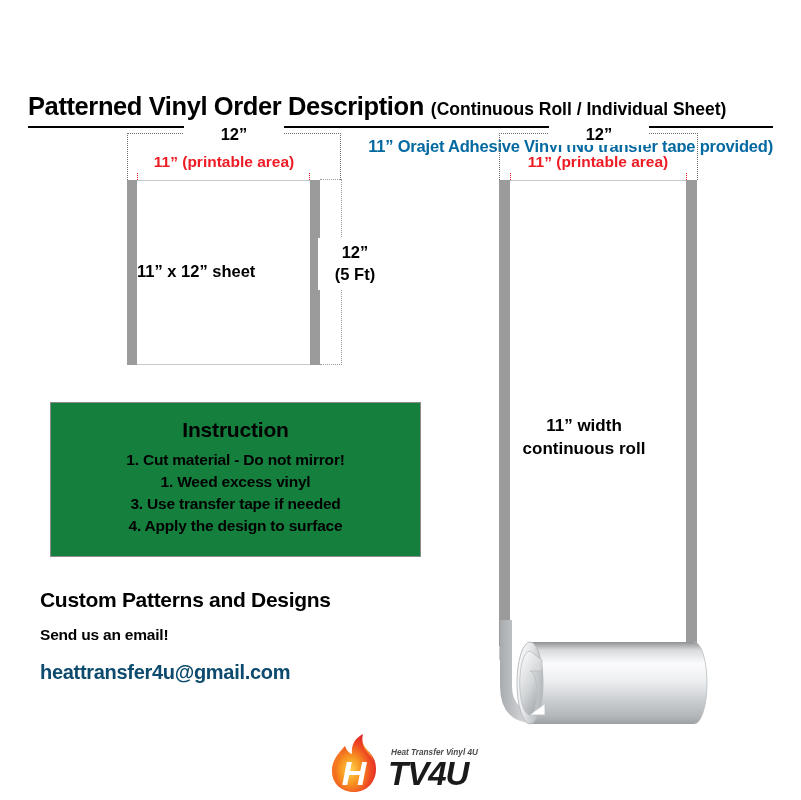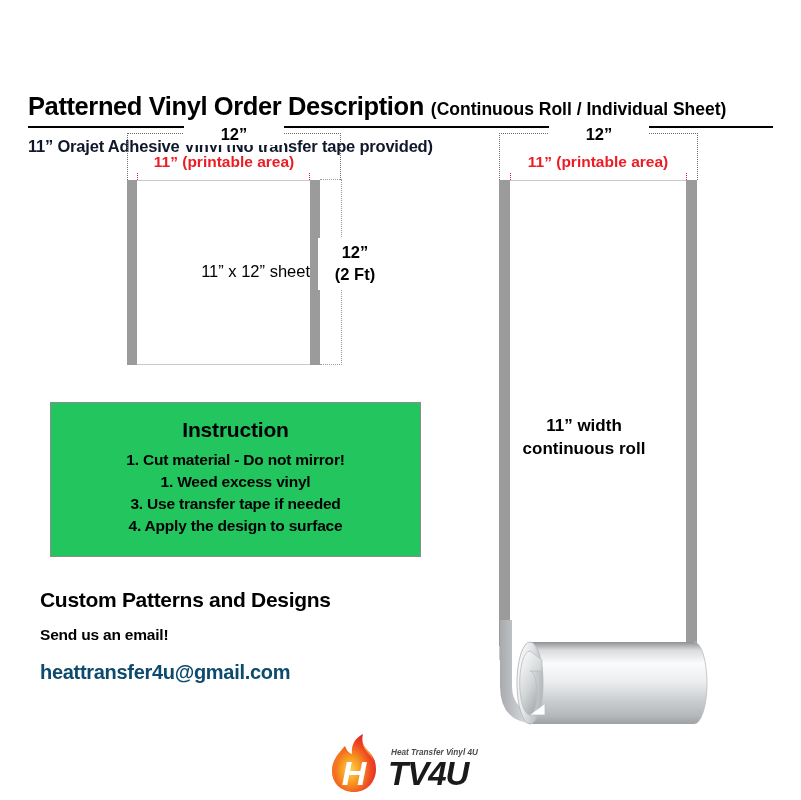--- a/index.html
+++ b/index.html
@@ -44,22 +44,23 @@
   }
   #title-rule {
     margin-top: 5px;
     border-top: 2.2px solid #000;
     width: 745px;
   }
   #subtitle {
     margin-top: 9px;
     font-size: 16.5px;
     font-weight: bold;
-    color: #0f172a;
+    color: #0369a1;
     letter-spacing: -0.2px;
+    text-align: right;
   }
 
   
   #sheet-diagram { left: 0; top: 0; width: 420px; height: 400px; }
 
   .sheet-body {
     position: absolute;
     left: 127px;
     top: 180px;
     width: 193px;
@@ -76,23 +77,23 @@
     background: #9b9b9b;
   }
   #sheet-edge-left  { left: 127px; }
   #sheet-edge-right { left: 310px; }
 
   .sheet-label {
     position: absolute;
     left: 137px;
     top: 262px;
     width: 173px;
-    text-align: right;
+    text-align: left;
     font-size: 16.5px;
-    font-weight: normal;
+    font-weight: bold;
     color: #000;
   }
 
   
   .dim-bracket-top {
     position: absolute;
     box-sizing: border-box;
     border-top: 1.4px dotted #6d6d6d;
     border-left: 1.4px dotted #6d6d6d;
     border-right: 1.4px dotted #6d6d6d;
@@ -149,21 +150,21 @@
   }
 
   
   #instruction-box {
     left: 50px;
     top: 402px;
     width: 371px;
     height: 155px;
     border: 1.6px solid #8c8c8c;
     box-sizing: border-box;
-    background: #22c55e;
+    background: #15803d;
   }
   #instruction-title {
     margin-top: 15px;
     text-align: center;
     font-size: 21px;
     font-weight: bold;
     letter-spacing: -0.2px;
   }
   #instruction-list {
     margin: 7px 0 0 0;
@@ -273,21 +274,21 @@
   <div class="sheet-edge" id="sheet-edge-left"></div>
   <div class="sheet-edge" id="sheet-edge-right"></div>
 
   <div class="sheet-label">11” x 12” sheet</div>
 
   <div id="sheet-dim-vert-line"></div>
   <div id="sheet-dim-vert-tick-top"></div>
   <div id="sheet-dim-vert-tick-bot"></div>
   <div id="sheet-dim-vert-text">
     <div>12”</div>
-    <div>(2 Ft)</div>
+    <div>(5 Ft)</div>
   </div>
 </div>
 
 <div class="abs" id="instruction-box">
   <div id="instruction-title">Instruction</div>
   <ul id="instruction-list">
     <li>1. Cut material - Do not mirror!</li>
     <li>1. Weed excess vinyl</li>
     <li>3. Use transfer tape if needed</li>
     <li>4. Apply the design to surface</li>

